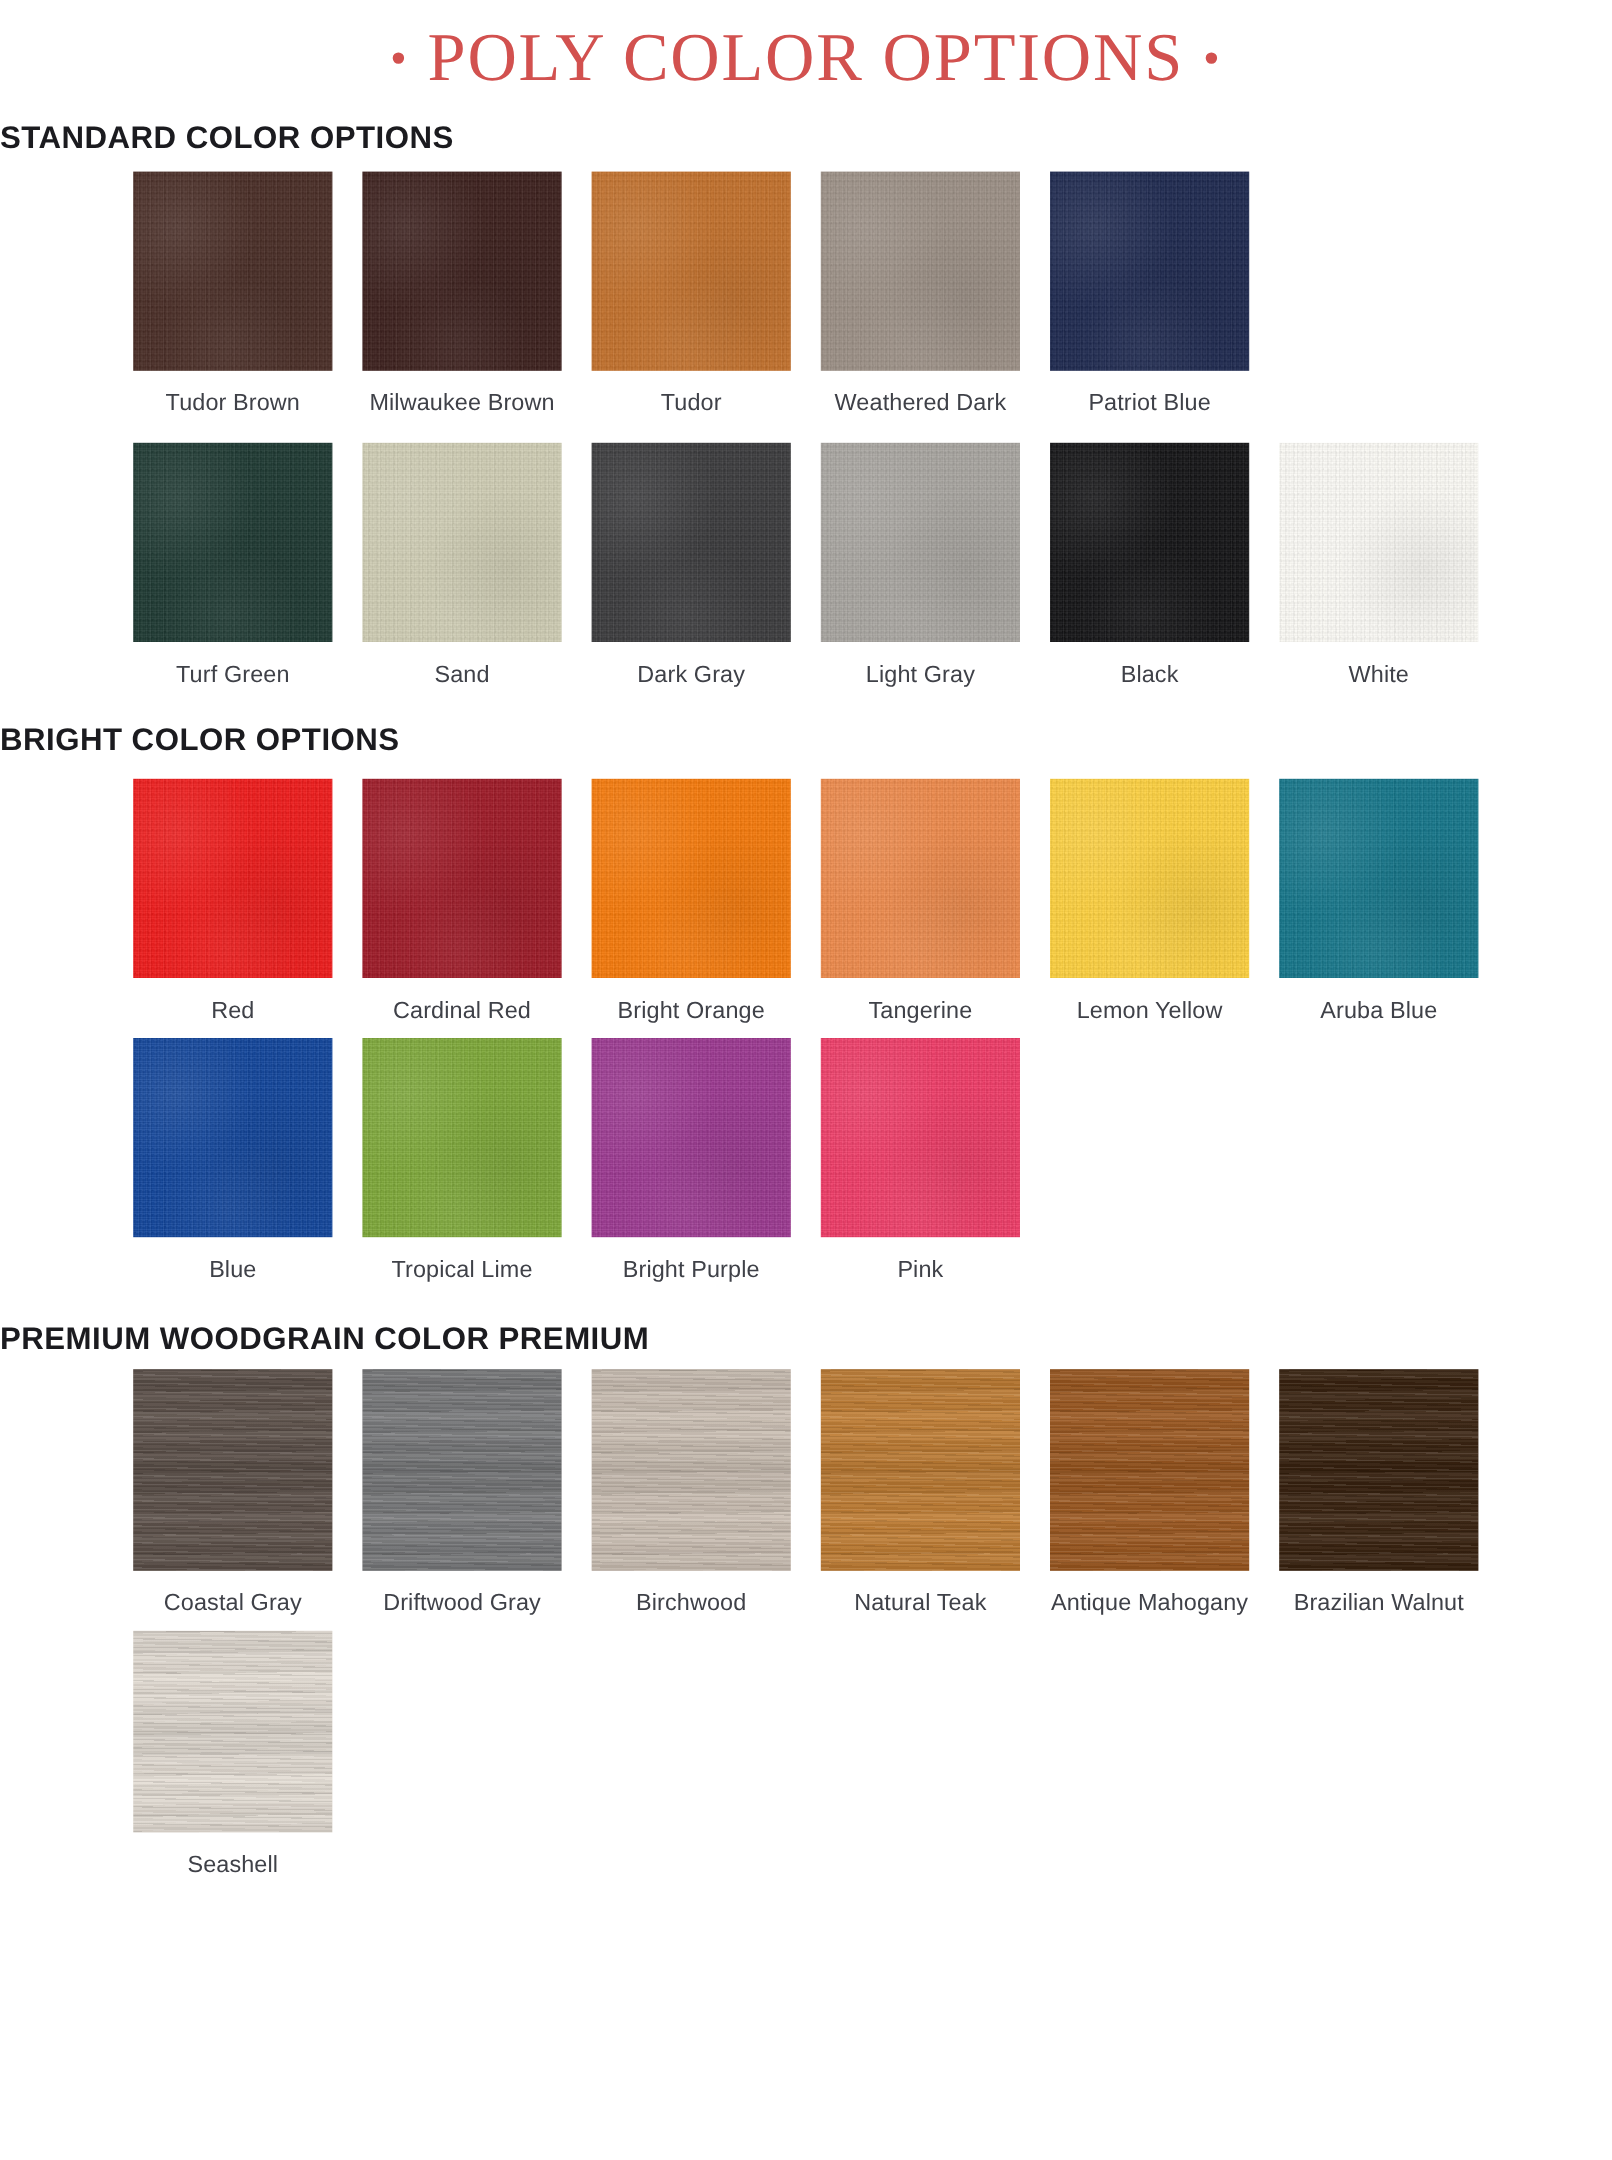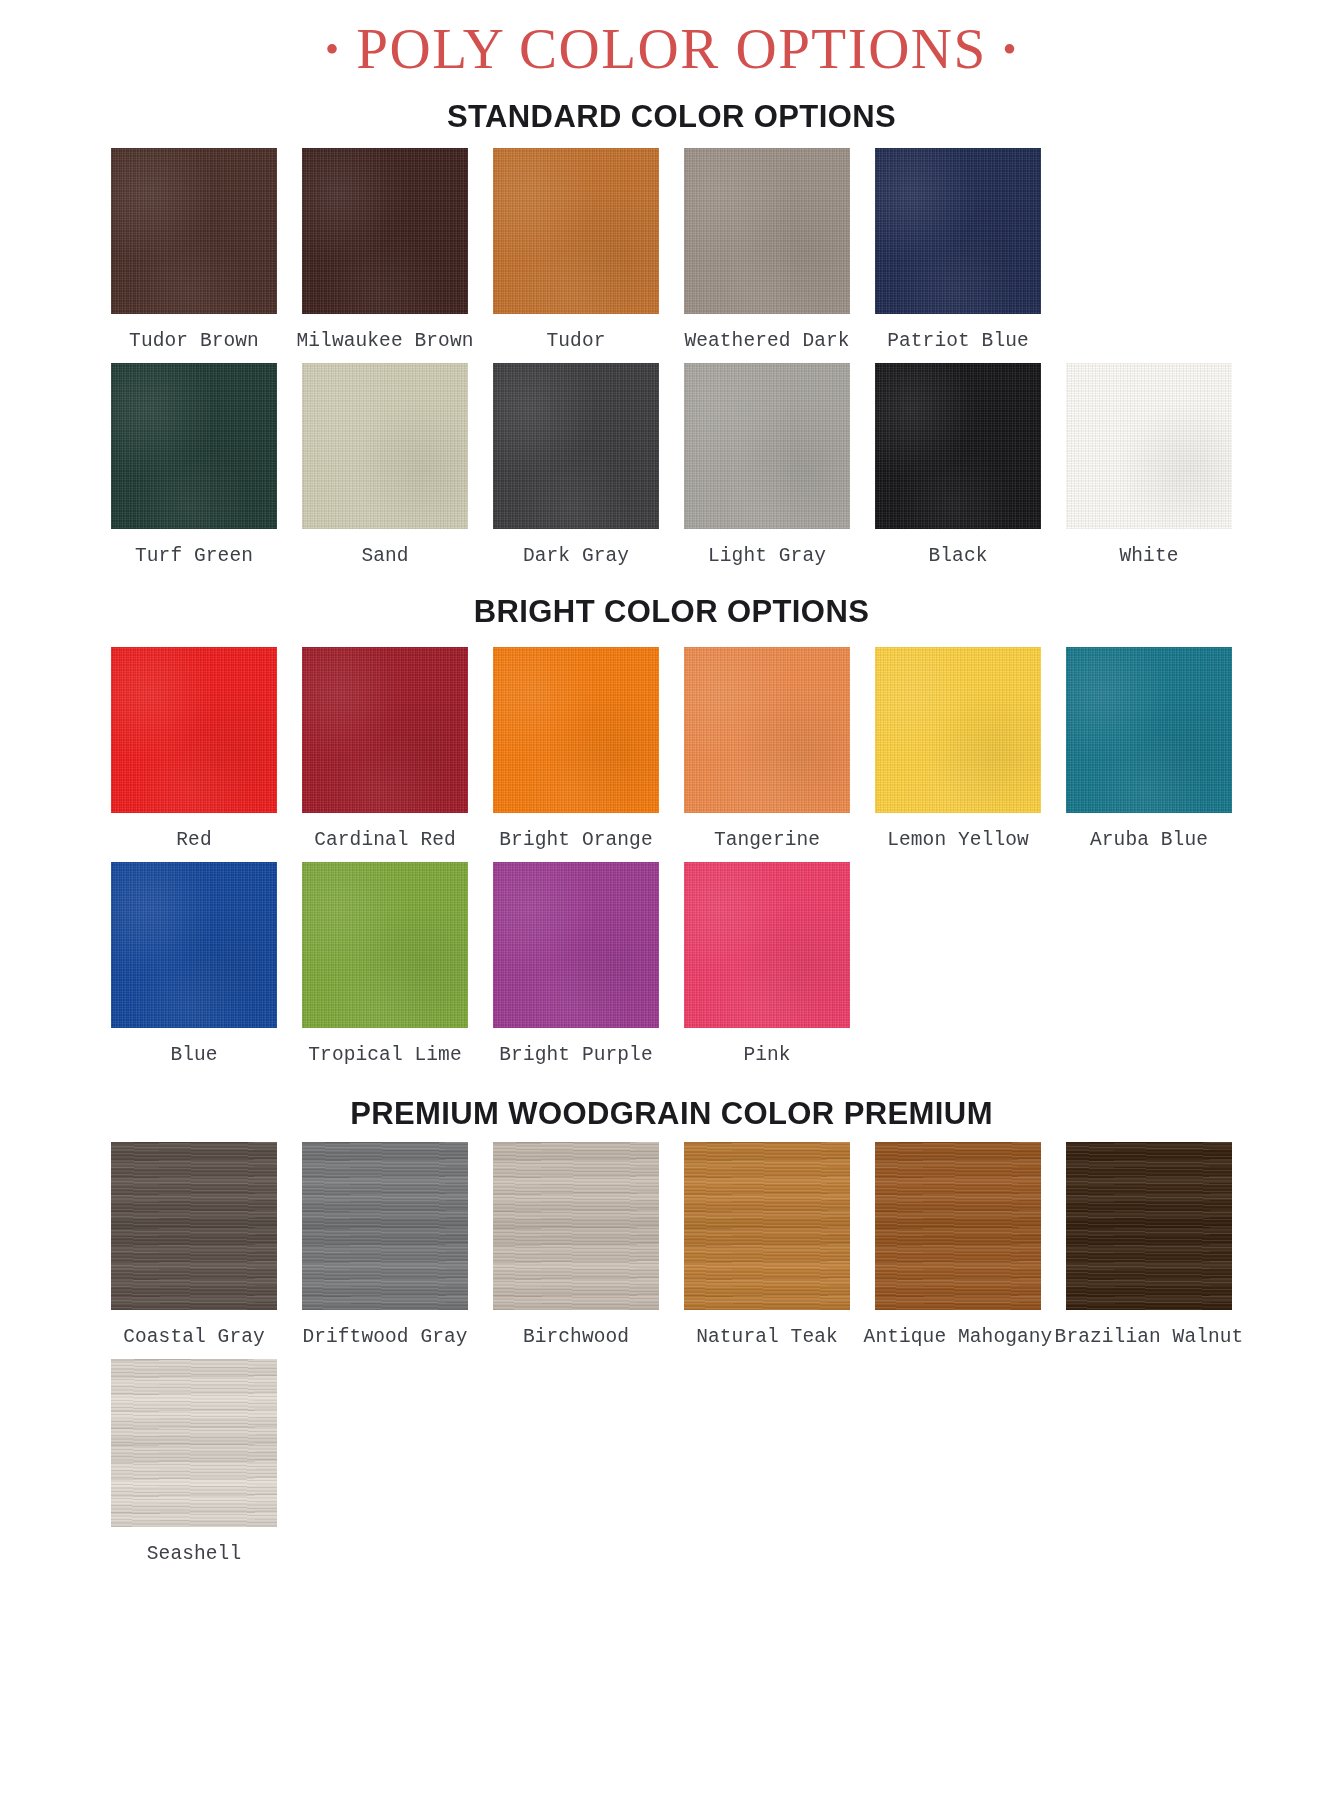--- a/index.html
+++ b/index.html
@@ -31,23 +31,22 @@
     white-space: nowrap;
   }
   .main-title .dot {
     font-size: 40px;
     vertical-align: middle;
     position: relative;
     top: -5px;
   }
 
   .section-header {
-    text-align: center;
     font-family: "Liberation Sans", sans-serif;
-    font-size: 31px;
+    font-size: 26px;
     font-weight: bold;
     color: #1b1b1f;
     letter-spacing: 0.4px;
     white-space: nowrap;
   }
   #hdr-standard { margin-top: 22px; }
   #hdr-bright   { margin-top: 27px; }
   #hdr-premium  { margin-top: 30px; }
 
   
@@ -103,21 +102,21 @@
         rgba(255,255,255,.06) 3px, rgba(255,255,255,.06) 5px,
         rgba(0,0,0,.07) 5px, rgba(0,0,0,.07) 7px),
       repeating-linear-gradient(179.4deg,
         rgba(0,0,0,.13) 0px, rgba(0,0,0,.13) 2px,
         rgba(255,255,255,.09) 2px, rgba(255,255,255,.09) 9px,
         rgba(0,0,0,.05) 9px, rgba(0,0,0,.05) 17px),
       linear-gradient(180deg, rgba(0,0,0,.10) 0%, rgba(255,255,255,.06) 26%, rgba(0,0,0,.12) 52%, rgba(255,255,255,.05) 74%, rgba(0,0,0,.08) 100%);
   }
 
   .swatch-label {
-    font-family: Liberation Mono, monospace;
+    font-family: Liberation Sans, sans-serif;
     font-size: 19.5px;
     font-weight: 400;
     color: #3f4148;
     letter-spacing: .1px;
     text-align: center;
     white-space: nowrap;
   }
   .lbl-standard { margin-top: 16px; }
   .lbl-bright   { margin-top: 16px; }
   .lbl-premium  { margin-top: 16px; }
@@ -161,21 +160,21 @@
       <div class="swatch-label lbl-standard">Weathered Dark</div>
     </div>
     <div class="swatch-cell">
       <div class="swatch-chip" style="background-color: rgb(31, 42, 80);">
           <div class="tex"></div>
         </div>
       <div class="swatch-label lbl-standard">Patriot Blue</div>
     </div>
   </div>
 
-  <div class="swatch-grid" style="margin-top:11px">
+  <div class="swatch-grid" style="margin-top:21px">
     <div class="swatch-cell">
       <div class="swatch-chip" style="background-color: rgb(31, 58, 51);">
           <div class="tex"></div>
         </div>
       <div class="swatch-label lbl-standard">Turf Green</div>
     </div>
     <div class="swatch-cell">
       <div class="swatch-chip" style="background-color: rgb(207, 205, 180);">
           <div class="tex"></div>
         </div>

